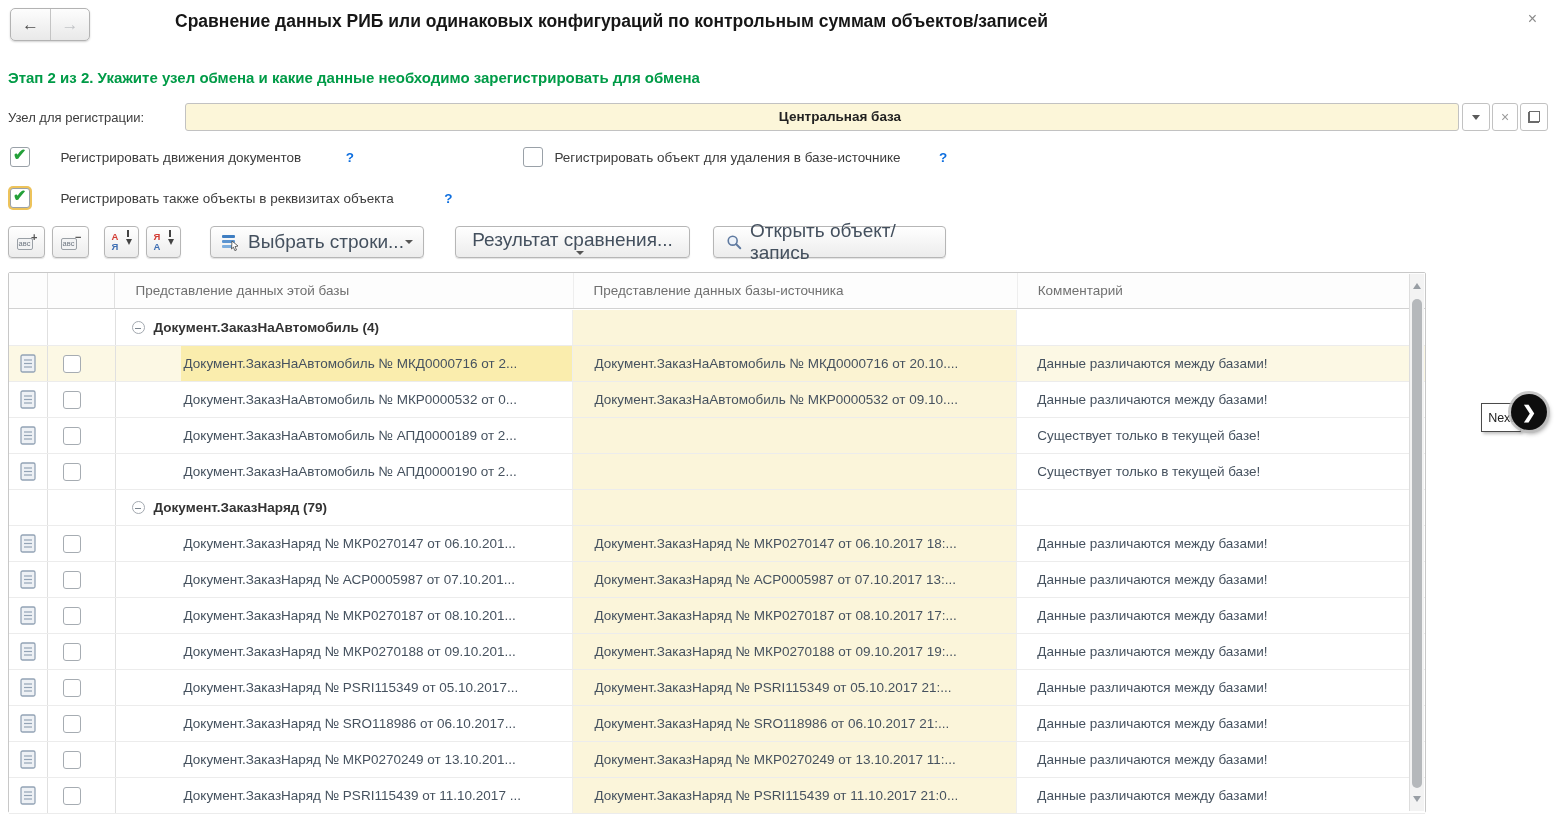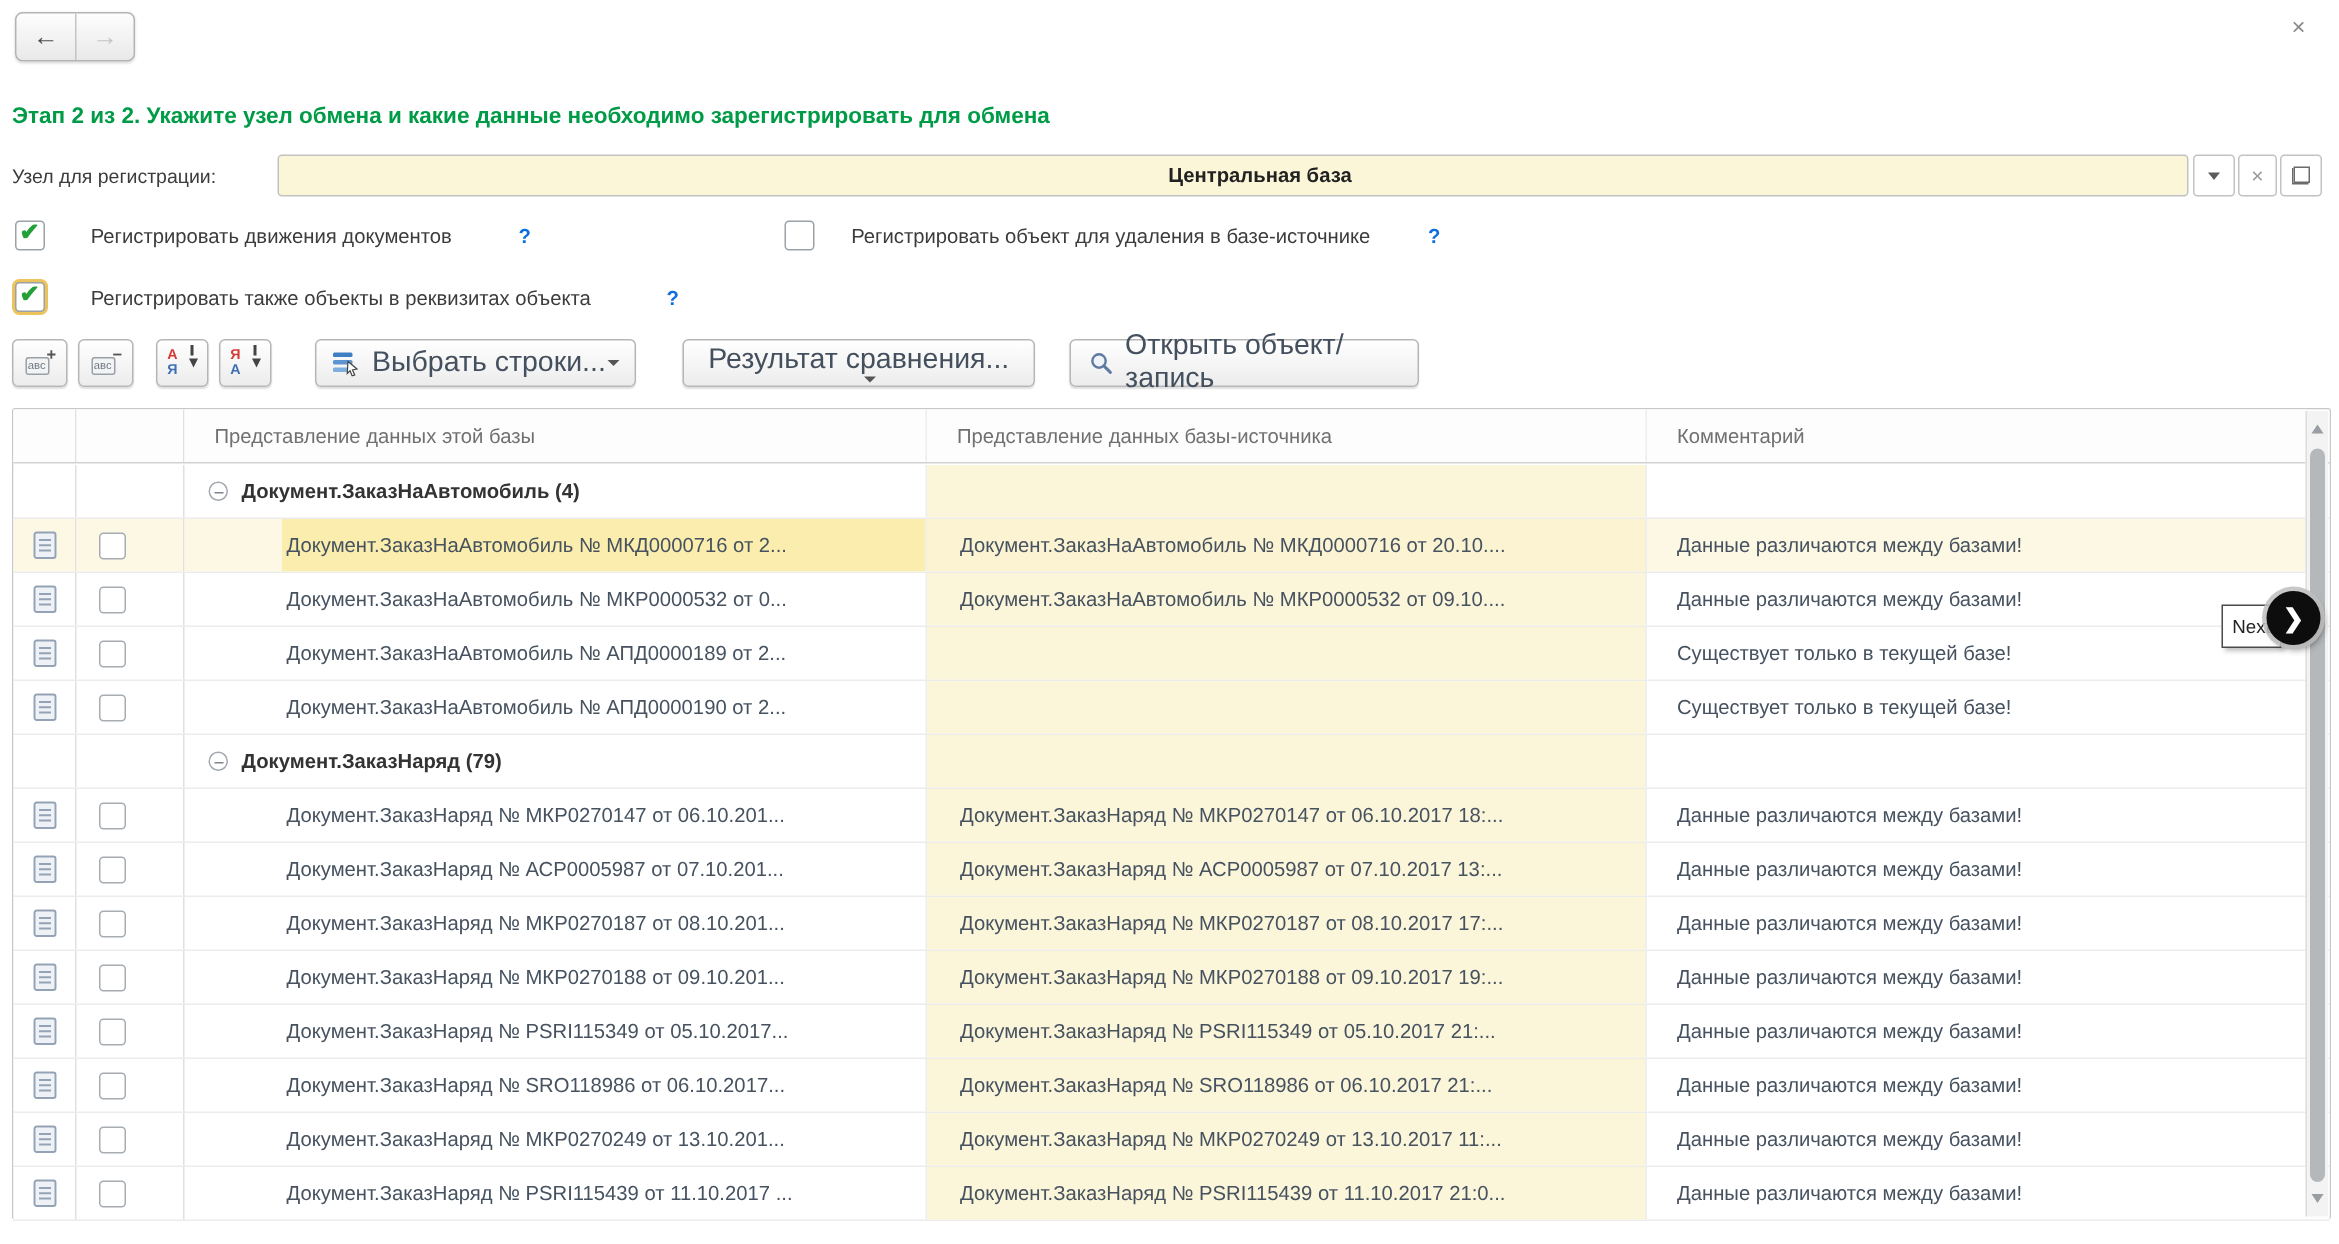--- a/index.html
+++ b/index.html
@@ -60,21 +60,21 @@
   .sort-top { position:absolute; left:0; top:0; }
   .sort-bot { position:absolute; left:0; top:10px; }
   .sort-red { color:#d33b33; } .sort-blue { color:#3f6fb4; }
   .sort-arrow { position:absolute; right:0; top:3px; width:0; height:0;
                 border-left:3.5px solid transparent; border-right:3.5px solid transparent; border-top:6px solid #444; }
   .sort-stem { position:absolute; right:2.5px; top:-2px; width:2px; height:7px; background:#444; }
   .dd-arrow { width:0; height:0; border-left:4px solid transparent; border-right:4px solid transparent;
               border-top:4.5px solid #555; margin-left:14px; }
 
   
-  .table { position:absolute; left:8px; top:272px; width:1546px; height:541px;
+  .table { position:absolute; left:8px; top:272px; width:1418px; height:541px;
            border:1px solid #c8c8c8; border-radius:2px; background:#fff;padding-left:16px; }
   .thead { position:absolute; left:0; top:0; right:0; height:36px; border-bottom:1px solid #d2d2d2;
            display:flex; background:#fdfdfd; }
   .trows { position:absolute; left:0; top:37px; right:0; bottom:0; }
   .trow { display:flex; height:36px; border-bottom:1px solid #ececec; background:#fff; }
   .cell { height:100%; display:flex; align-items:center; overflow:hidden; white-space:nowrap;
           font-size:13.5px; color:#46525f; }
   .c1 { width:42px;  border-right:1px solid #e0e0e0; justify-content:center; }
   .c2 { width:72px;  border-right:1px solid #e0e0e0; padding-left:15px; }
   .c3 { width:495px; border-right:1px solid #eee; position:relative; }
@@ -121,20 +121,21 @@
 <div class="stage">
 
   <div class="navgroup">
     <div class="navbtn">
       <span>←</span>
     </div>
     <div class="navbtn">
       <span>→</span>
     </div>
   </div>
+  <div class="win-title">Сравнение данных РИБ или одинаковых конфигураций по контрольным суммам объектов/записей</div>
   <div class="win-close">×</div>
 
   <div class="step-header">Этап 2 из 2. Укажите узел обмена и  какие данные необходимо зарегистрировать для обмена</div>
 
   <div class="field-label">Узел для регистрации:</div>
   <div class="node-input">Центральная база</div>
   <div class="fbtn fbtn-dd">
     <span class="tri-down"></span>
   </div>
   <div class="fbtn fbtn-clear">
@@ -144,21 +145,21 @@
     <span class="sq-ico"></span>
   </div>
 
   <div class="cbrow" style="left:10px; top:147px;">
     <span class="cb checked" id="cb1"></span>
     <span class="cb-label" style="margin-left:26px;">Регистрировать движения документов</span>
     <span class="help-q" style="margin-left:40px;">?</span>
   </div>
   <div class="cbrow" style="left:523px; top:147px;">
     <span class="cb" id="cb2"></span>
-    <span class="cb-label" style="margin-left:20px;">Регистрировать объект для удаления в базе-источнике</span>
+    <span class="cb-label" style="margin-left:7px;">Регистрировать объект для удаления в базе-источнике</span>
     <span class="help-q" style="margin-left:34px;">?</span>
   </div>
 
   <div class="cbrow" style="left:10px; top:188px;">
     <span class="cb checked focused" id="cb3"></span>
     <span class="cb-label" style="margin-left:26px;">Регистрировать также объекты в реквизитах объекта</span>
     <span class="help-q" style="margin-left:46px;">?</span>
   </div>
 
   <div class="tbtn" style="left:8px; width:37px;">

